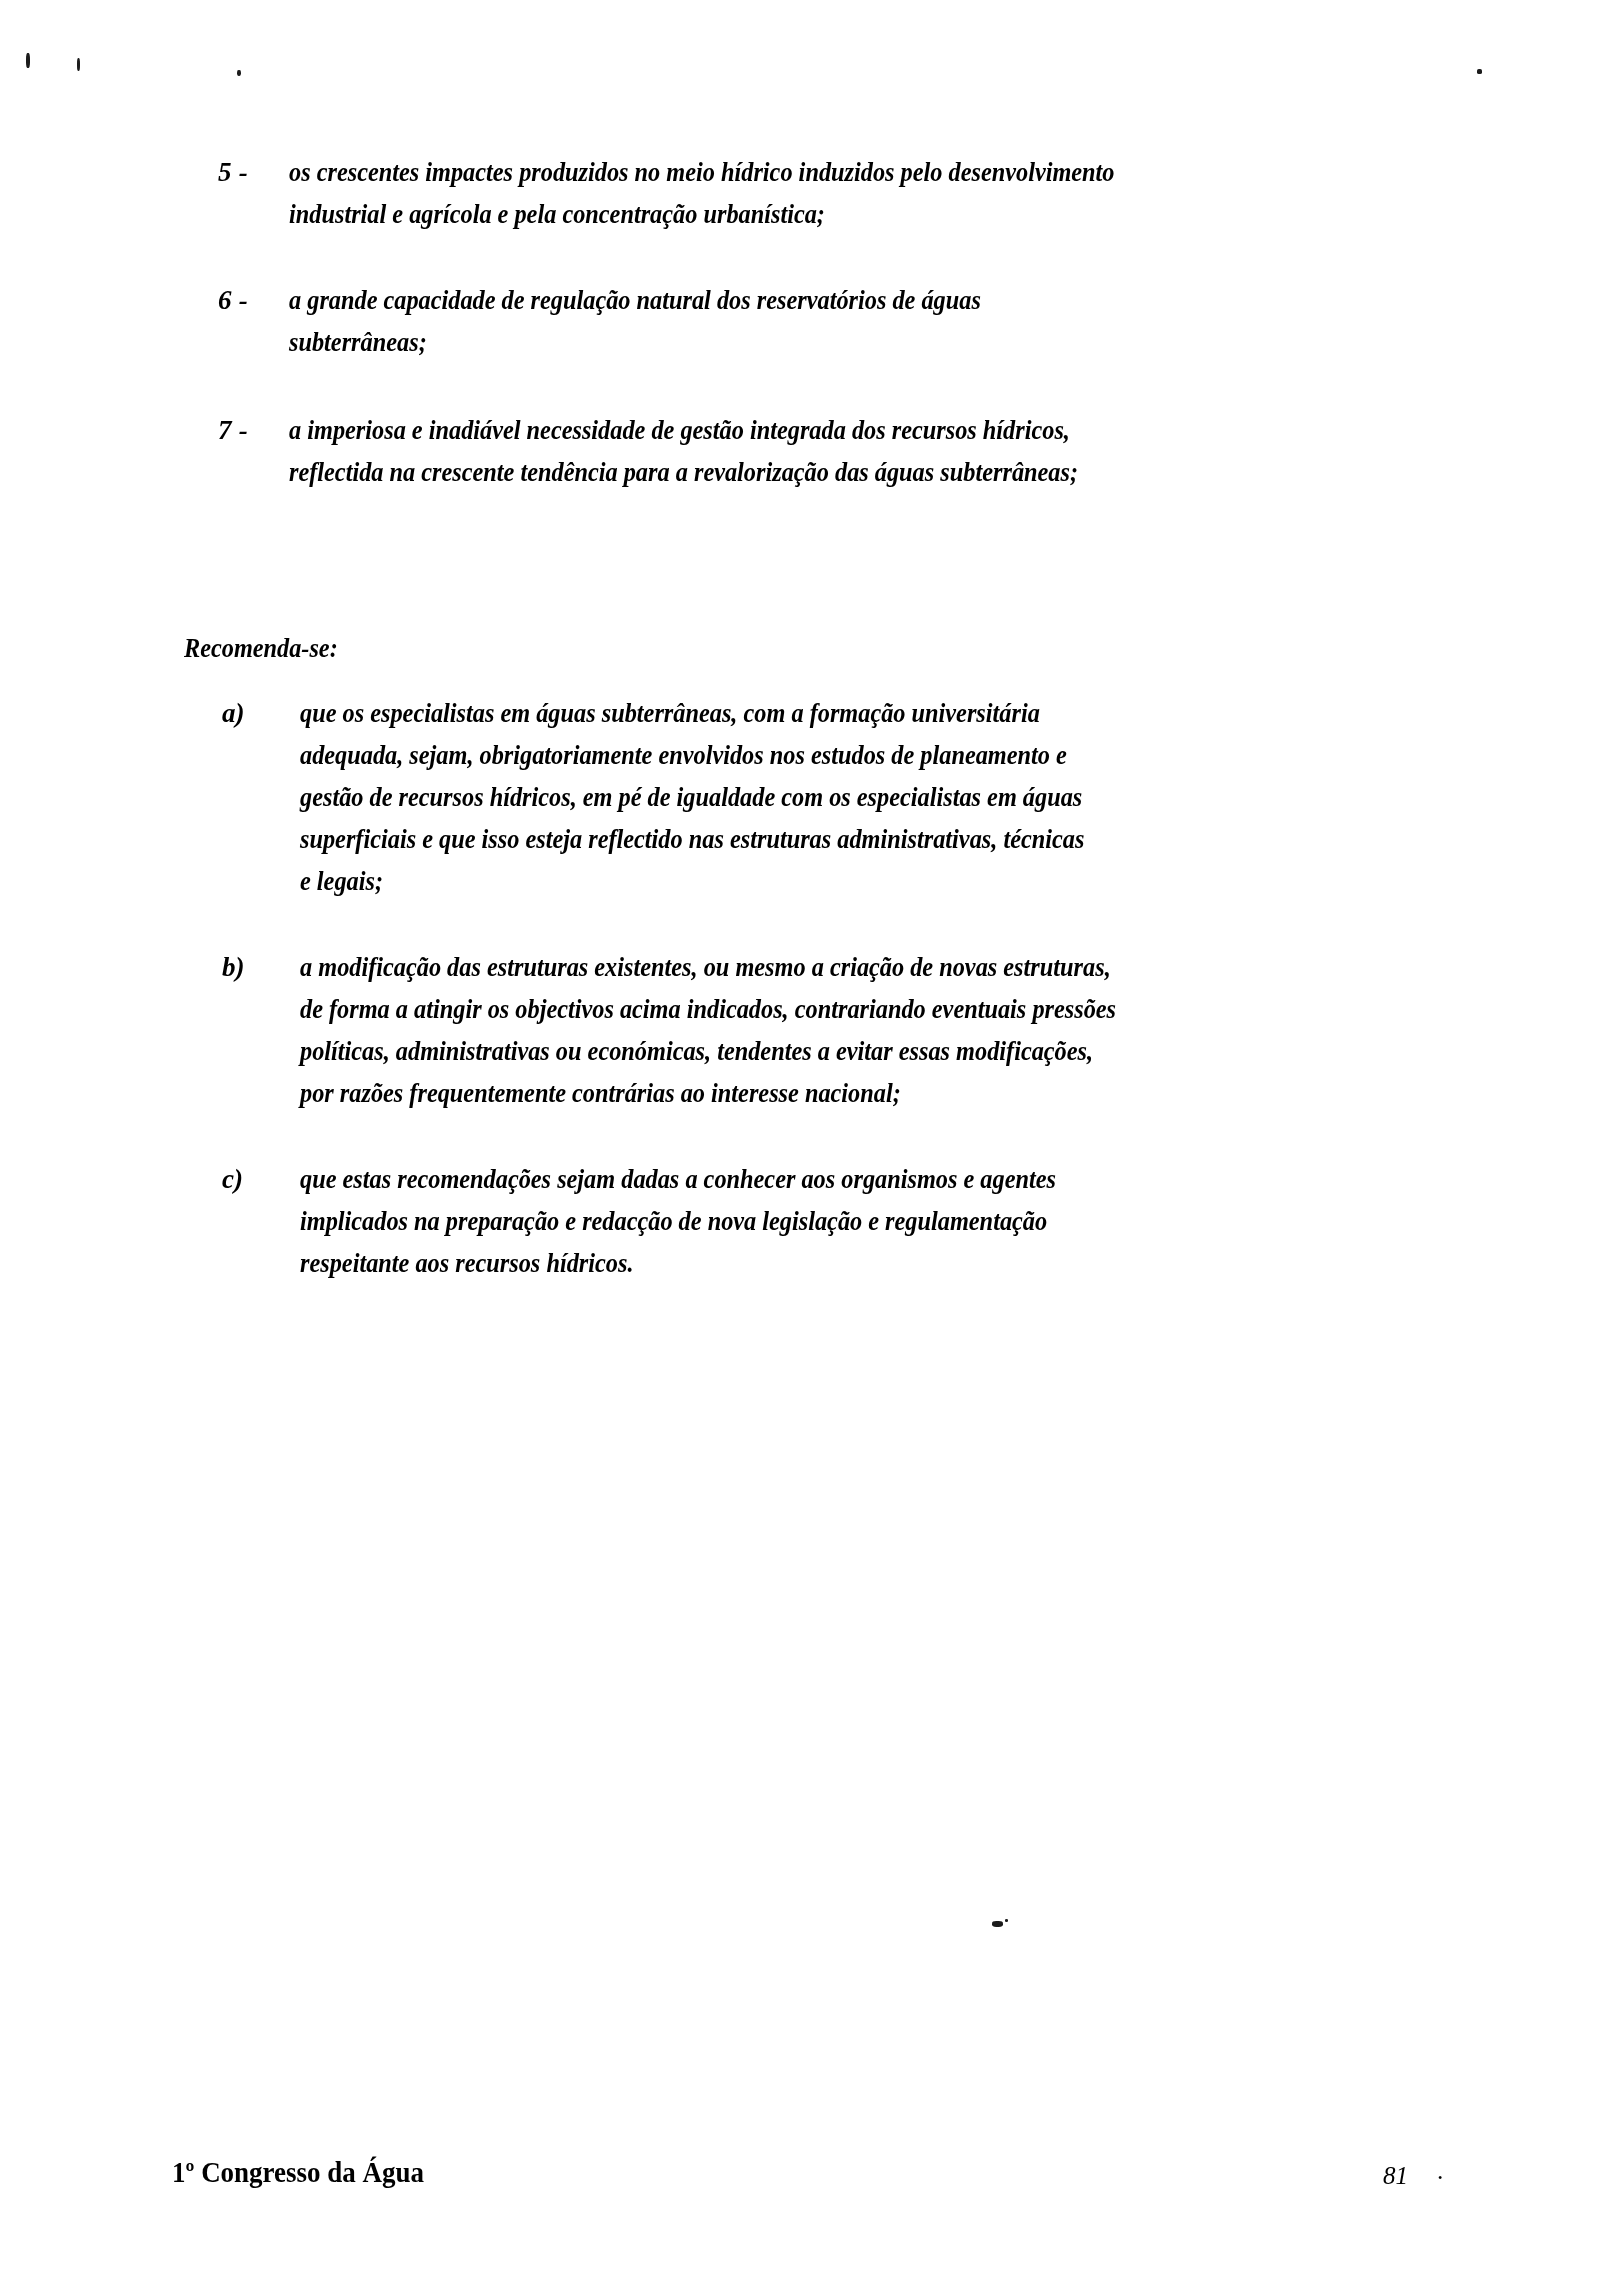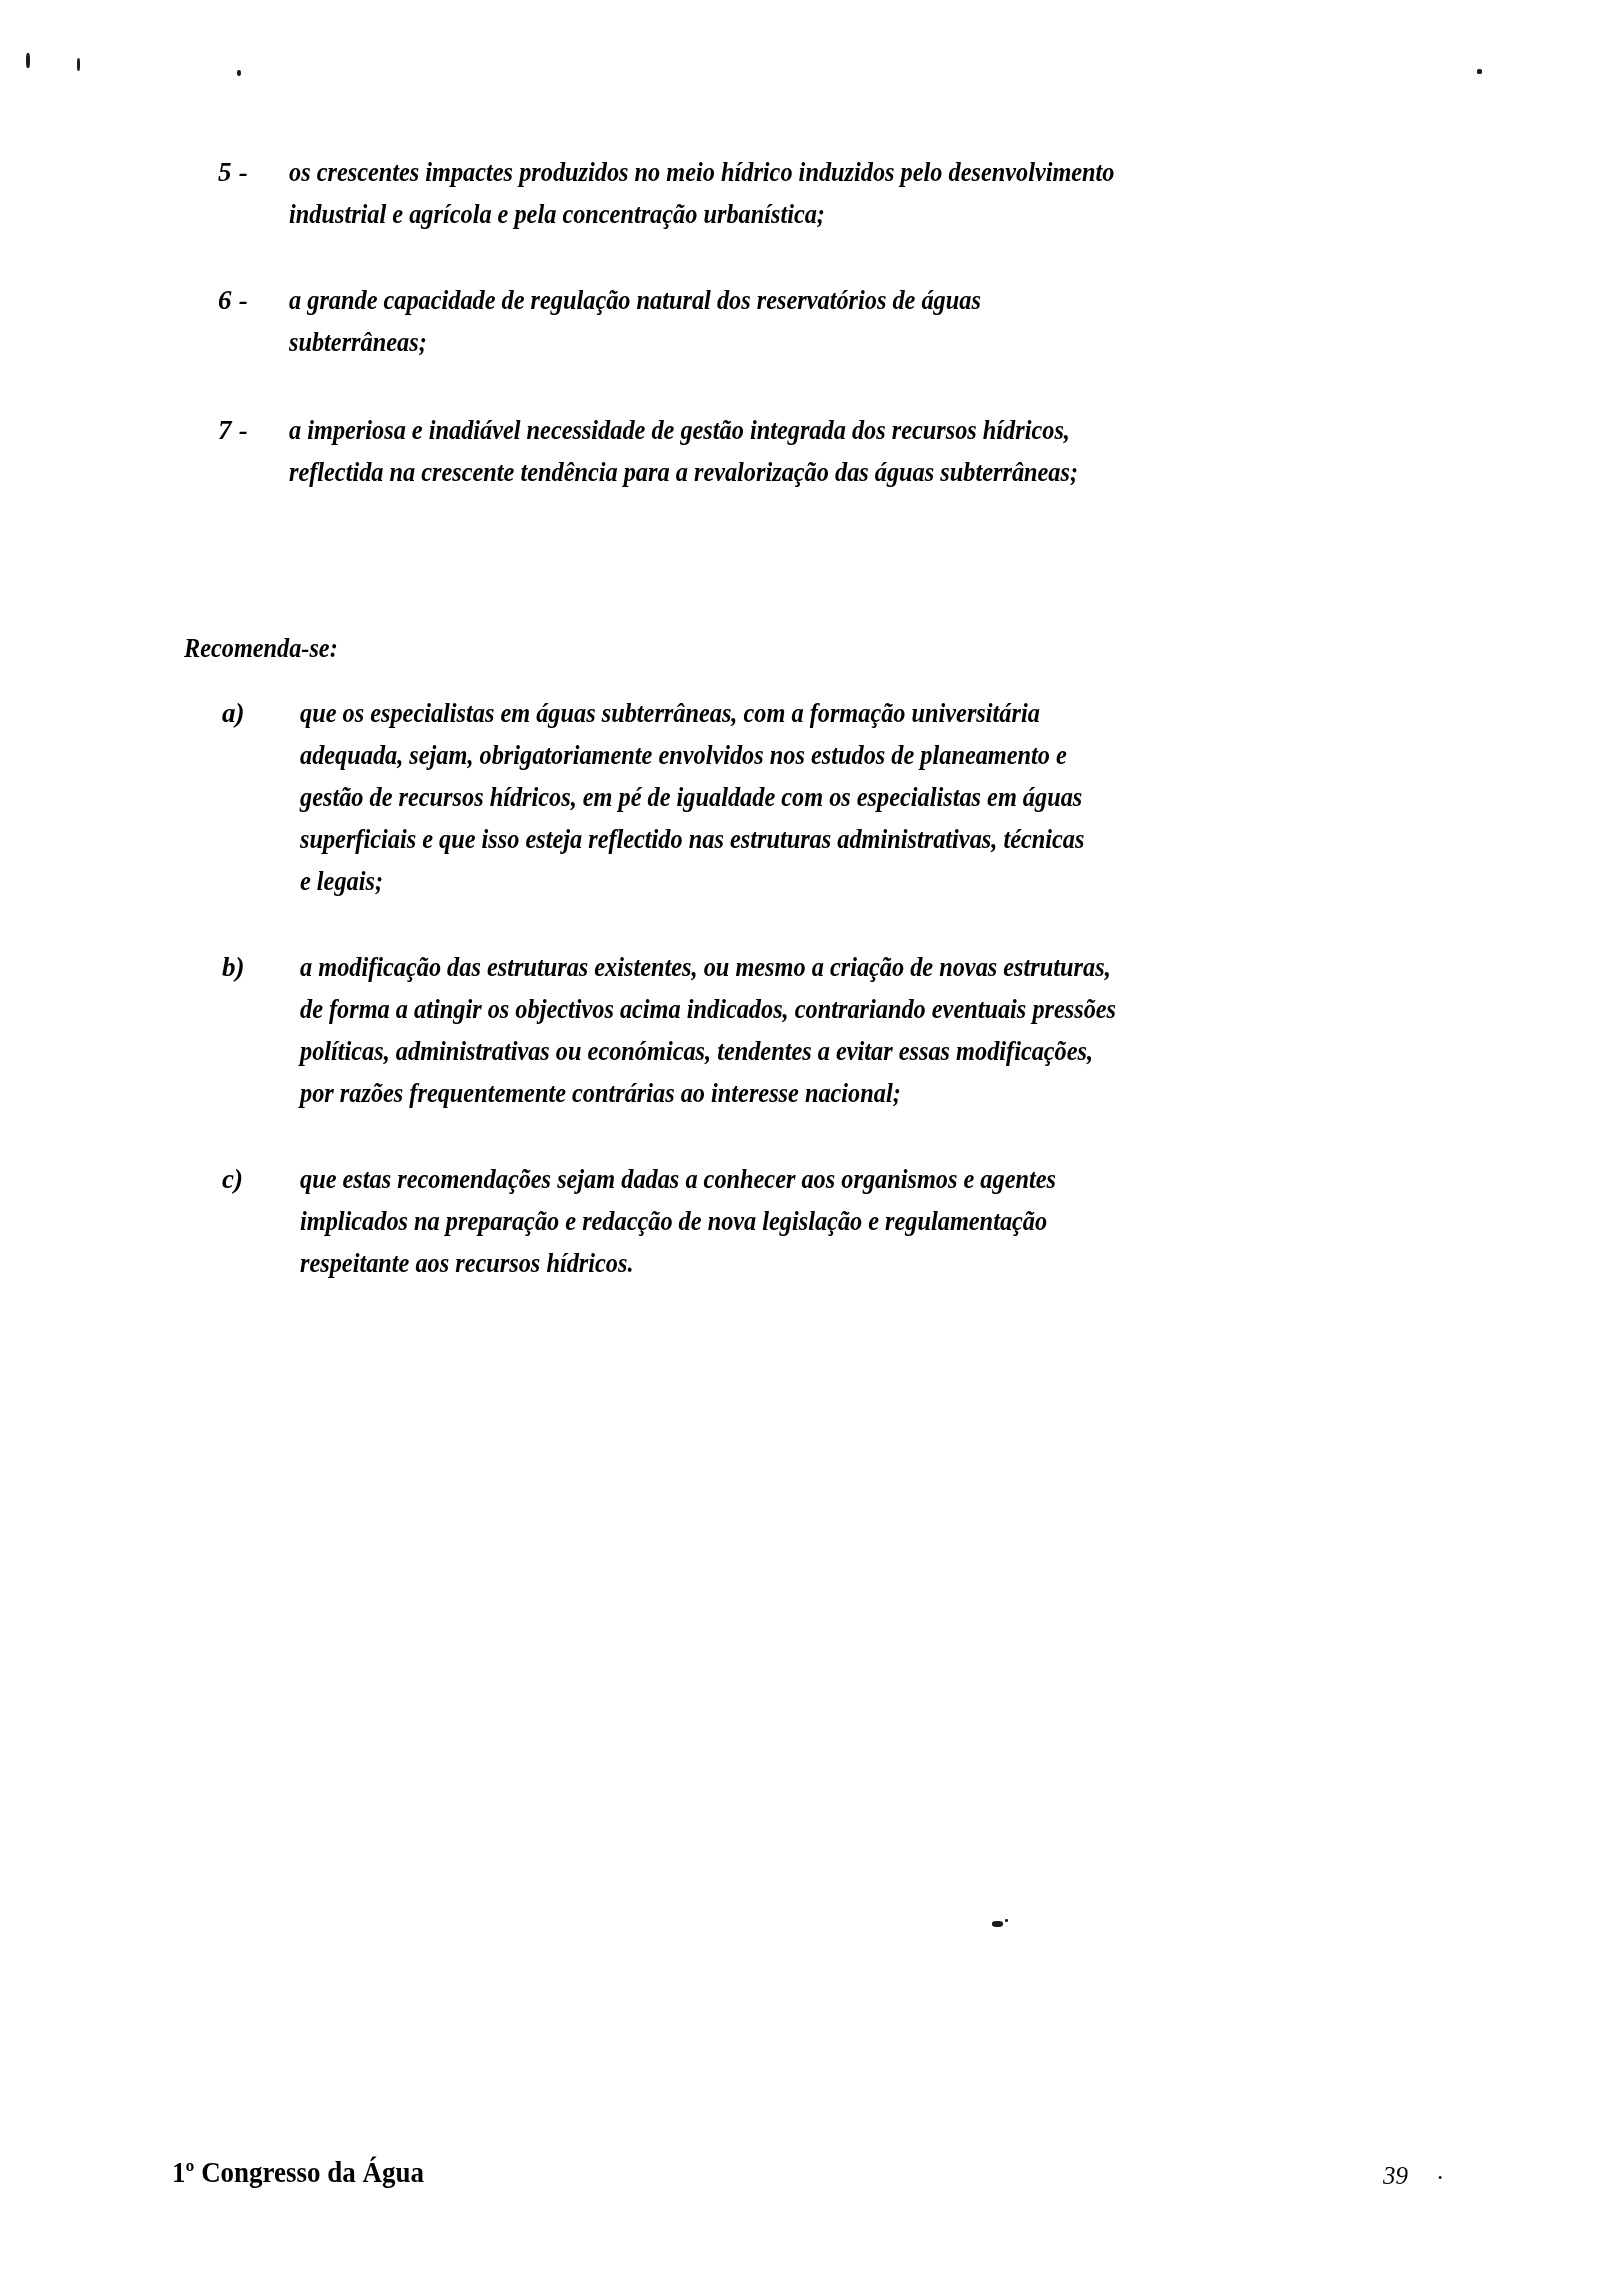--- a/index.html
+++ b/index.html
@@ -220,18 +220,18 @@
         <span class="ln">que estas recomendações sejam dadas a conhecer aos organismos e agentes</span>
         <span class="ln">implicados na preparação e redacção de nova legislação e regulamentação</span>
         <span class="ln">respeitante aos recursos hídricos.</span>
       </div>
     </div>
 
   </div>
 
   <div class="footer">
     <div class="footer-title">1º Congresso da Água</div>
-    <div class="footer-page">39</div>
+    <div class="footer-page">81</div>
     <div class="footer-dot">·</div>
   </div>
 
 </div>
 
 
 </body></html>

